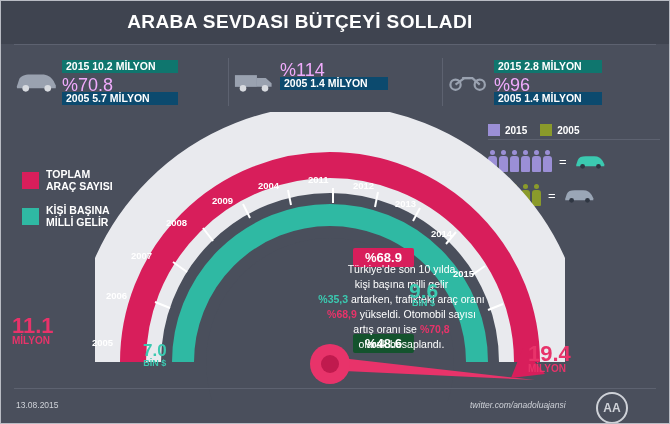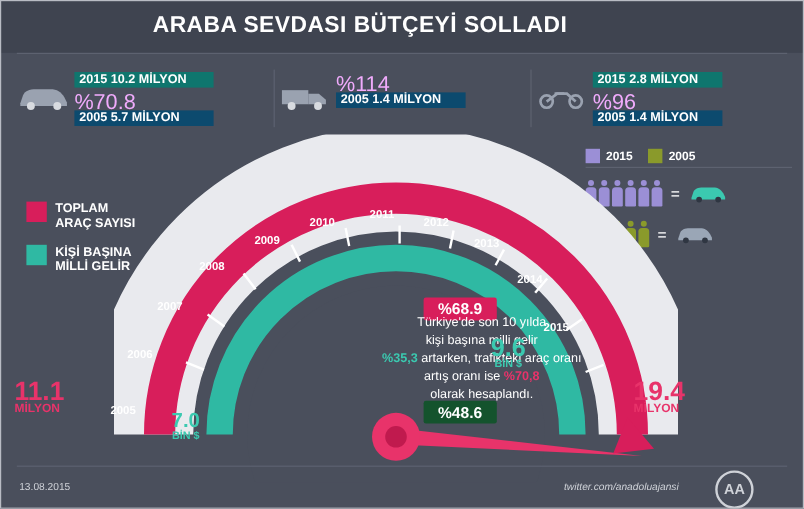--- a/index.html
+++ b/index.html
@@ -22,21 +22,21 @@
   .bar.pink{background:#0f766e;}
   .bar.olive{background:#0c4a6e;}
   .stat .pctrow{height:17px;position:relative;}
   .pctrow span{color:#f0abfc;font-size:18px;font-weight:normal;}
 
   
   .vsep{position:absolute;top:56px;width:1px;height:50px;background:#5d6270;}
 
   
   .legend{position:absolute;left:22px;top:168px;}
-  .lg-row{display:flex;margin-bottom:12px;}
+  .lg-row{display:flex;align-items:center;margin-bottom:12px;}
   .lg-sw{width:17px;height:17px;margin-right:7px;}
   .lg-tx{color:#fff;font-size:10.5px;font-weight:bold;line-height:12px;}
 
   
   .rpanel{position:absolute;left:488px;top:124px;width:172px;}
   .rp-leg{display:flex;align-items:center;gap:5px;color:#fff;font-size:10px;font-weight:bold;}
   .rp-sw{width:12px;height:12px;display:inline-block;}
   .rp-title{color:#fff;font-size:8.5px;margin-top:4px;letter-spacing:.2px;}
   .rp-rule{width:172px;height:1px;background:#5d6270;margin-top:3px;}
   .rp-row{display:flex;align-items:center;margin-top:8px;height:26px;}
@@ -54,21 +54,21 @@
               font-size:10.5px;line-height:15px;}
   .g-green{color:#3bc9b0;font-weight:bold;}
   .g-pink{color:#e8336a;font-weight:bold;}
 
   
   .alabel{position:absolute;color:#ffffff;font-size:9.5px;font-weight:bold;}
   .v-left{position:absolute;left:12px;top:318px;color:#e8336a;font-weight:bold;line-height:15px;}
   .v-left .big{font-size:22px;display:block;}
   .v-left .sm{font-size:10px;display:block;}
   .v-right{position:absolute;left:528px;top:318px;color:#e8336a;font-weight:bold;line-height:15px;text-align:left;}
-  .v-right .big{font-size:22px;display:block;}
+  .v-right .big{font-size:22px;display:block;margin-top:28px;}
   .v-right .sm{font-size:10px;display:block;}
   .v-gl{position:absolute;left:143px;top:344px;color:#3bc9b0;font-weight:bold;line-height:13px;text-align:center;}
   .v-gl .big{font-size:17px;display:block;}
   .v-gl .sm{font-size:9px;display:block;}
   .v-gr{position:absolute;left:409px;top:284px;color:#3bc9b0;font-weight:bold;line-height:13px;text-align:center;}
   .v-gr .big{font-size:21px;display:block;}
   .v-gr .sm{font-size:9px;display:block;}
 
   .tag-pink{position:absolute;left:258px;top:136px;background:#d81e5b;color:#fff;font-size:13px;
             font-weight:bold;padding:2px 12px;border-radius:2px;}
@@ -263,32 +263,33 @@
 
     <div class="tag-pink">%68.9</div>
     <div class="tag-green">%48.6</div>
 
     
     <div class="alabel" style="left:-3px;top:225px;">2005</div>
     <div class="alabel" style="left:11px;top:178px;">2006</div>
     <div class="alabel" style="left:36px;top:138px;">2007</div>
     <div class="alabel" style="left:71px;top:105px;">2008</div>
     <div class="alabel" style="left:117px;top:83px;">2009</div>
-    <div class="alabel" style="left:163px;top:68px;">2010</div>
+    <div class="alabel" style="left:163px;top:68px;">2004</div>
     <div class="alabel" style="left:213px;top:62px;">2011</div>
     <div class="alabel" style="left:258px;top:68px;">2012</div>
     <div class="alabel" style="left:300px;top:86px;">2013</div>
     <div class="alabel" style="left:336px;top:116px;">2014</div>
     <div class="alabel" style="left:358px;top:156px;">2015</div>
 
     
     <div class="center-box">
       <div><span>Türkiye'de son 10 yılda</span></div>
       <div><span>kişi başına milli gelir</span></div>
       <div><span class="g-green">%35,3</span><span> artarken, trafikteki araç oranı</span></div>
+      <div><span class="g-pink">%68,9</span><span> yükseldi. Otomobil sayısı</span></div>
       <div><span>artış oranı ise </span><span class="g-pink">%70,8</span></div>
       <div><span>olarak hesaplandı.</span></div>
     </div>
   </div>
 
   <div class="v-left">
     <span class="big">11.1</span>
     <span class="sm">MİLYON</span>
   </div>
   <div class="v-right">

